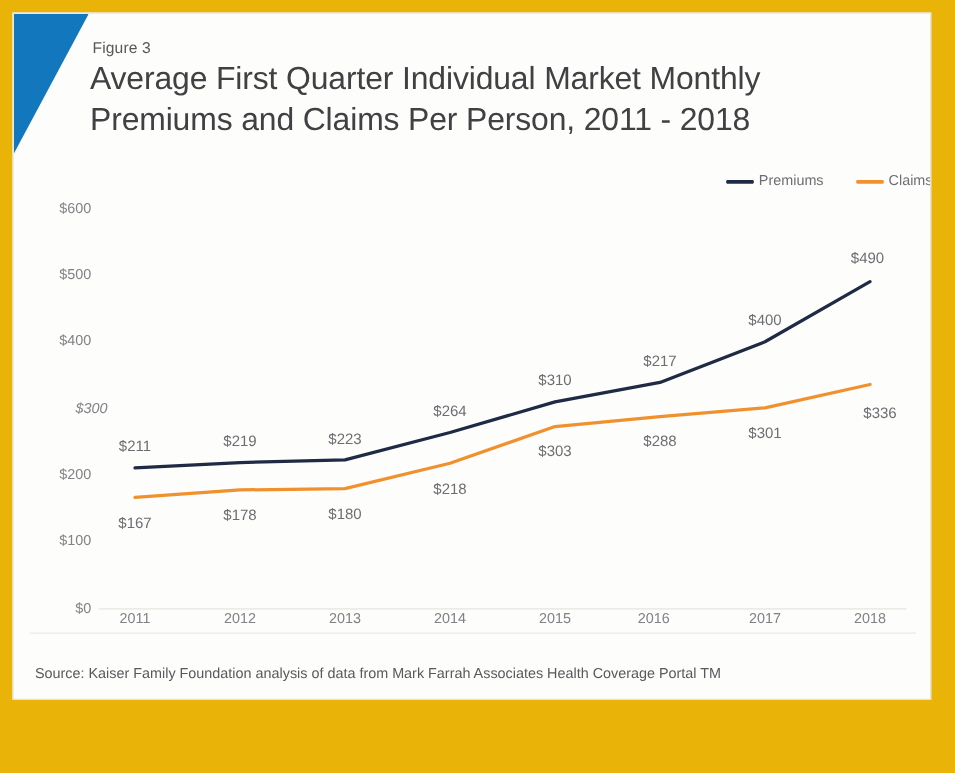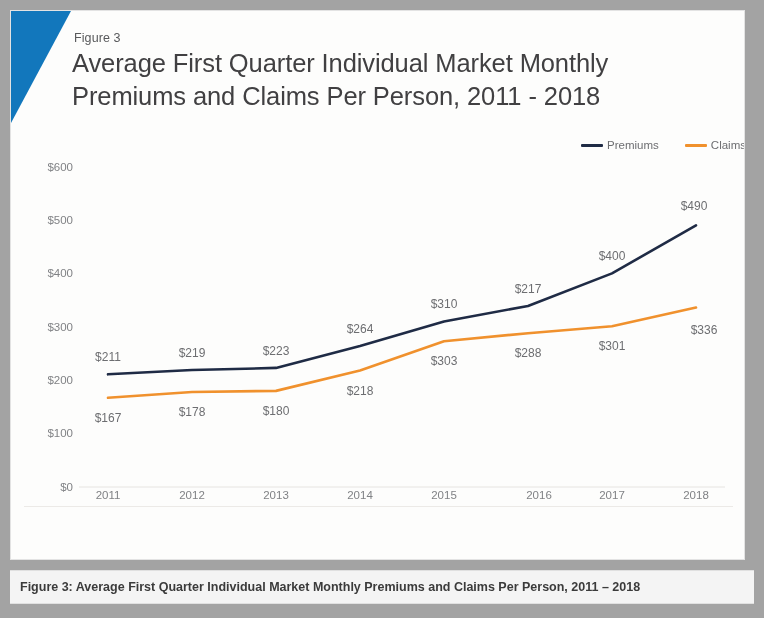--- a/index.html
+++ b/index.html
@@ -12,21 +12,21 @@
     height: 618px;
     font-family: "Liberation Sans", sans-serif;
     overflow: hidden;
     position: relative;
   }
 
   
   #page {
     position: absolute;
     inset: 0;
-    background: #a3a3a3;
+    background: #eab308;
   }
 
   
   #chart-card {
     position: absolute;
     left: 10px;
     top: 10px;
     width: 735px;
     height: 550px;
     background: #fdfdfc;
@@ -223,30 +223,30 @@
 
     <div id="plot-wrap">
       <svg id="plot-svg" width="735" height="550">
           <line x1="68" y1="476" x2="714" y2="476" stroke="#e6e4e1" stroke-width="1"></line>
           <polyline points="97,363.326 181,359.05400000000003 265,356.91800000000006 349,335.02400000000006 433,310.46000000000004 517,294.97400000000005 601,262.4000000000001 685,214.3400000000001" fill="none" stroke="#1f2b45" stroke-width="2.6" stroke-linejoin="round" stroke-linecap="round"></polyline>
           <polyline points="97,386.822 181,380.94800000000004 265,379.88000000000005 349,359.588 433,330.2180000000001 517,322.2080000000001 601,315.2660000000001 685,296.5760000000001" fill="none" stroke="#f0912d" stroke-width="2.6" stroke-linejoin="round" stroke-linecap="round"></polyline>
         </svg>
     <div class="ytick-label" style="left: 16px; top: 476px;">$0</div>
         <div class="ytick-label" style="left: 16px; top: 422px;">$100</div>
         <div class="ytick-label" style="left: 16px; top: 369.2px;">$200</div>
-        <div class="ytick-label" style="left: 16px; top: 315.8px;">$300</div>
+        <div class="ytick-label" style="left: 29px; top: 315.8px; font-style: italic;">$300</div>
         <div class="ytick-label" style="left: 16px; top: 262.4px;">$400</div>
         <div class="ytick-label" style="left: 16px; top: 209px;">$500</div>
         <div class="ytick-label" style="left: 16px; top: 155.6px;">$600</div>
         <div class="xtick-label" style="left: 97px;">2011</div>
         <div class="xtick-label" style="left: 181px;">2012</div>
         <div class="xtick-label" style="left: 265px;">2013</div>
         <div class="xtick-label" style="left: 349px;">2014</div>
         <div class="xtick-label" style="left: 433px;">2015</div>
-        <div class="xtick-label" style="left: 528px;">2016</div>
+        <div class="xtick-label" style="left: 512px;">2016</div>
         <div class="xtick-label" style="left: 601px;">2017</div>
         <div class="xtick-label" style="left: 685px;">2018</div>
         <div class="pt-label" style="left: 97px; top: 346.326px;">$211</div>
         <div class="pt-label" style="left: 181px; top: 342.054px;">$219</div>
         <div class="pt-label" style="left: 265px; top: 339.918px;">$223</div>
         <div class="pt-label" style="left: 349px; top: 318.024px;">$264</div>
         <div class="pt-label" style="left: 433px; top: 293.46px;">$310</div>
         <div class="pt-label" style="left: 517px; top: 277.974px;">$217</div>
         <div class="pt-label" style="left: 601px; top: 245.4px;">$400</div>
         <div class="pt-label" style="left: 683px; top: 195.34px;">$490</div>
@@ -255,21 +255,19 @@
         <div class="pt-label" style="left: 265px; top: 399.88px;">$180</div>
         <div class="pt-label" style="left: 349px; top: 379.588px;">$218</div>
         <div class="pt-label" style="left: 433px; top: 350.218px;">$303</div>
         <div class="pt-label" style="left: 517px; top: 342.208px;">$288</div>
         <div class="pt-label" style="left: 601px; top: 335.266px;">$301</div>
         <div class="pt-label" style="left: 693px; top: 318.576px;">$336</div>
       </div>
 
     <div id="card-rule"></div>
 
+    <div id="source-note">Source: Kaiser Family Foundation analysis of data from Mark Farrah Associates Health Coverage Portal TM</div>
 
 
   </div>
 
-  <div id="caption-bar">
-    <div id="caption-text">Figure 3: Average First Quarter Individual Market Monthly Premiums and Claims Per Person, 2011 – 2018</div>
-  </div>
 
 </div>
 
 </body></html>

